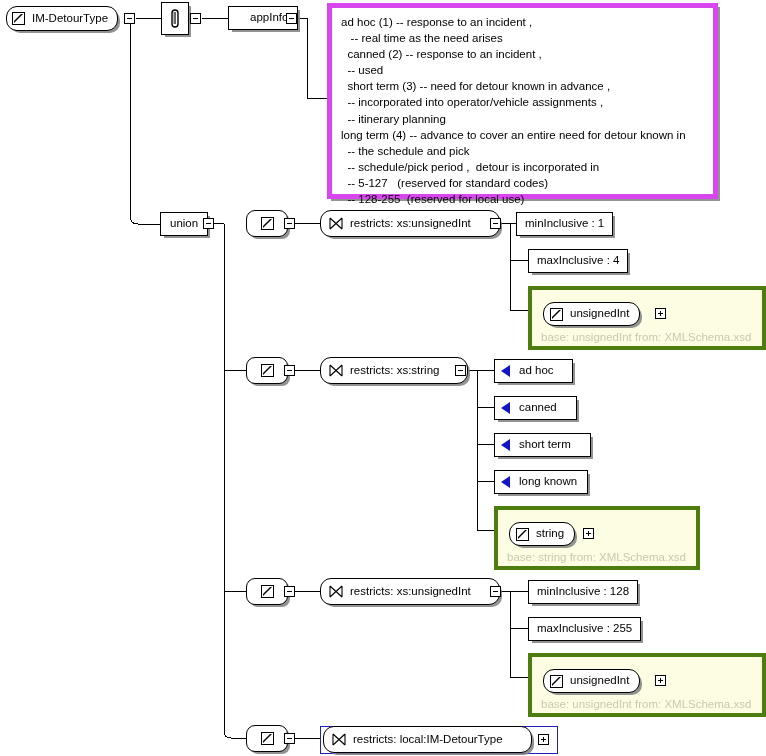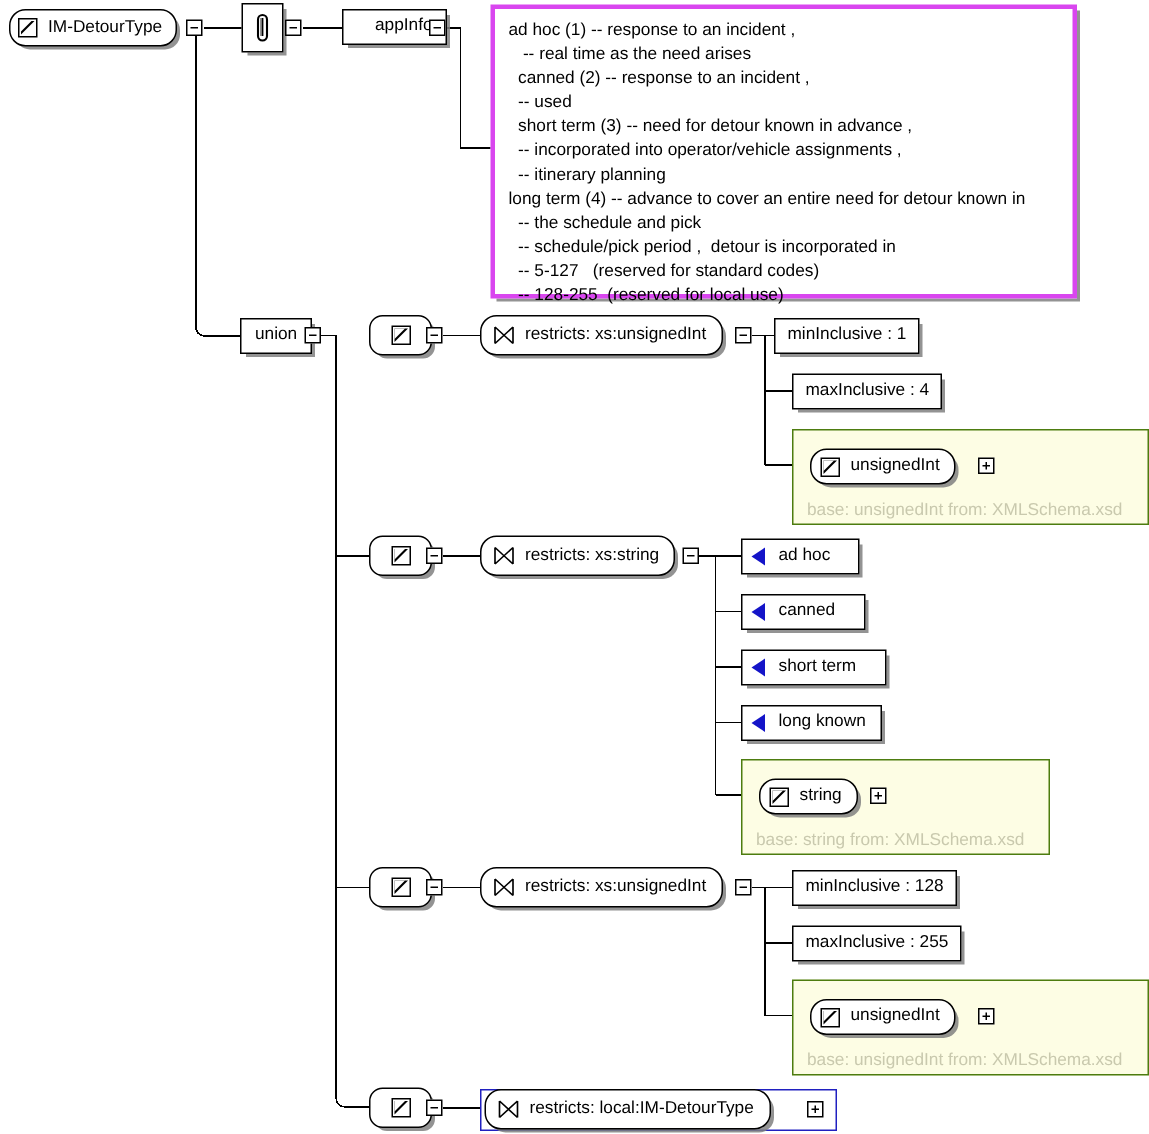--- a/index.html
+++ b/index.html
@@ -155,57 +155,57 @@
     padding: 0 8px;
     height: 24px;
   }
   .enum-box {
     height: 24px;
     padding: 0 9px 0 6px;
     gap: 9px;
   }
   .restricts-node {
     height: 27px;
-    padding: 0 10px 0 8px;
+    padding: 0 28px 0 8px;
     gap: 7px;
   }
   .simple-oct {
     width: 42px;
     height: 27px;
     justify-content: center;
   }
   .simple-small {
     padding: 0 10px 0 6px;
     height: 24px;
     gap: 7px;
   }
 
   
   .doc-panel {
     position: absolute;
     box-sizing: border-box;
     background: #ffffff;
-    border: 3px solid #d946ef;
+    border: 5px solid #d946ef;
     box-shadow: 3px 3px 0 -1px rgba(128,128,128,0.85);
     padding: 6px 8px 6px 9px;
     font-size: 11.5px;
     color: #000000;
   }
   .doc-panel .line {
     white-space: pre;
     line-height: 16.1px;
     height: 16.1px;
   }
 
   
   .base-panel {
     position: absolute;
     box-sizing: border-box;
     background: #fdfde4;
-    border: 1px solid #4d7c0f;
+    border: 4px solid #4d7c0f;
   }
   .base-panel .base-caption {
     position: absolute;
     left: 9px;
     bottom: 3px;
     font-size: 11.5px;
     color: #c9c9ae;
     white-space: nowrap;
   }
 

